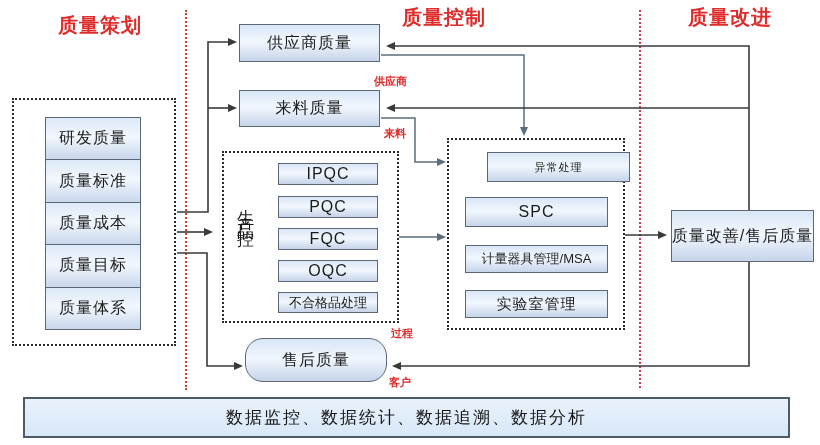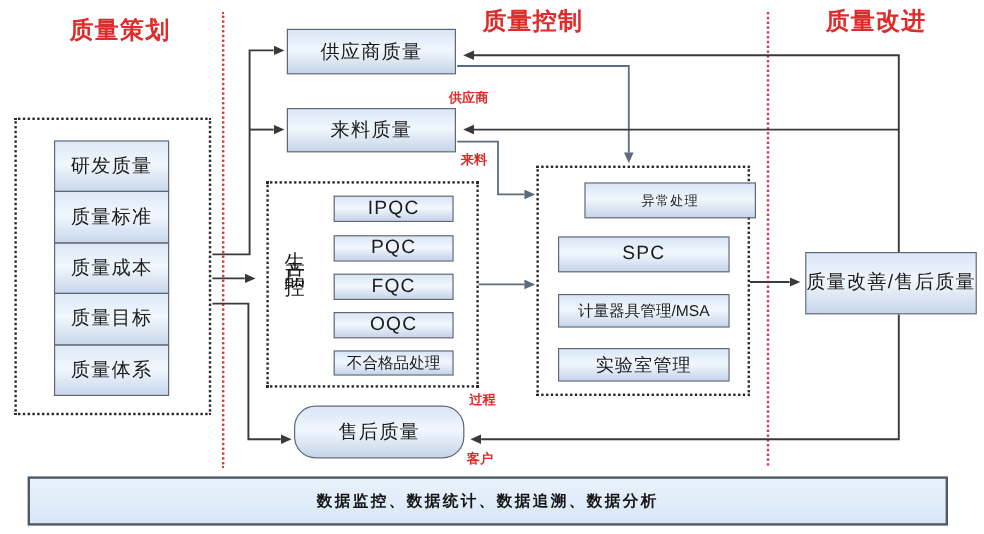--- a/index.html
+++ b/index.html
@@ -25,21 +25,21 @@
     border:1px solid #5c6675;margin-top:-1px;font-size:16px;letter-spacing:1px;color:#1b1b1b;}
   .stack .cell:first-child{margin-top:0;}
 
   .vlabel{position:absolute;writing-mode:vertical-rl;text-orientation:upright;
     font-size:17px;letter-spacing:7px;color:#1b1b1b;font-weight:500;}
 
   .improve{flex-direction:row;line-height:1.35;letter-spacing:1px;}
 
   .bar{position:absolute;display:flex;align-items:center;justify-content:center;
     background:linear-gradient(180deg,#e8f2fc 0%,#d8e7f7 100%);
-    border:2px solid #4e5a66;color:#161616;font-size:13px;font-weight:700;letter-spacing:2px;}
+    border:2px solid #4e5a66;color:#161616;font-size:17px;font-weight:400;letter-spacing:2px;}
 
   svg.lines{position:absolute;left:0;top:0;pointer-events:none;}
   .small{font-size:13px;letter-spacing:0;}
 </style>
 </head>
 <body>
 
 <div id="canvas">
 
   <div class="hdr" style="left:58px;top:12px;">质量策划</div>

